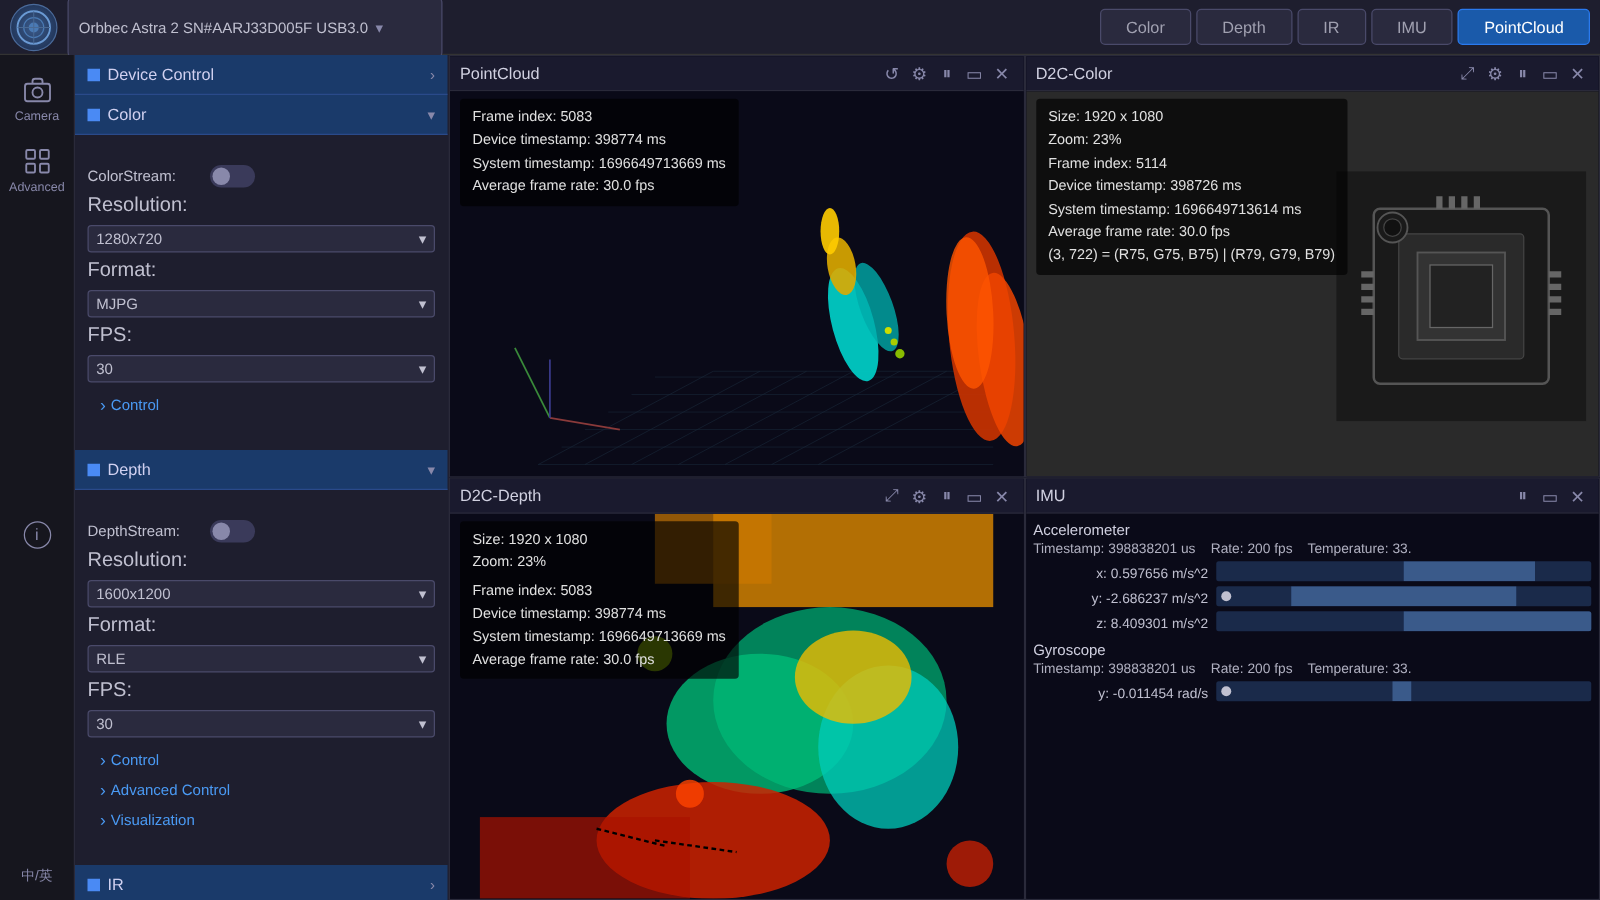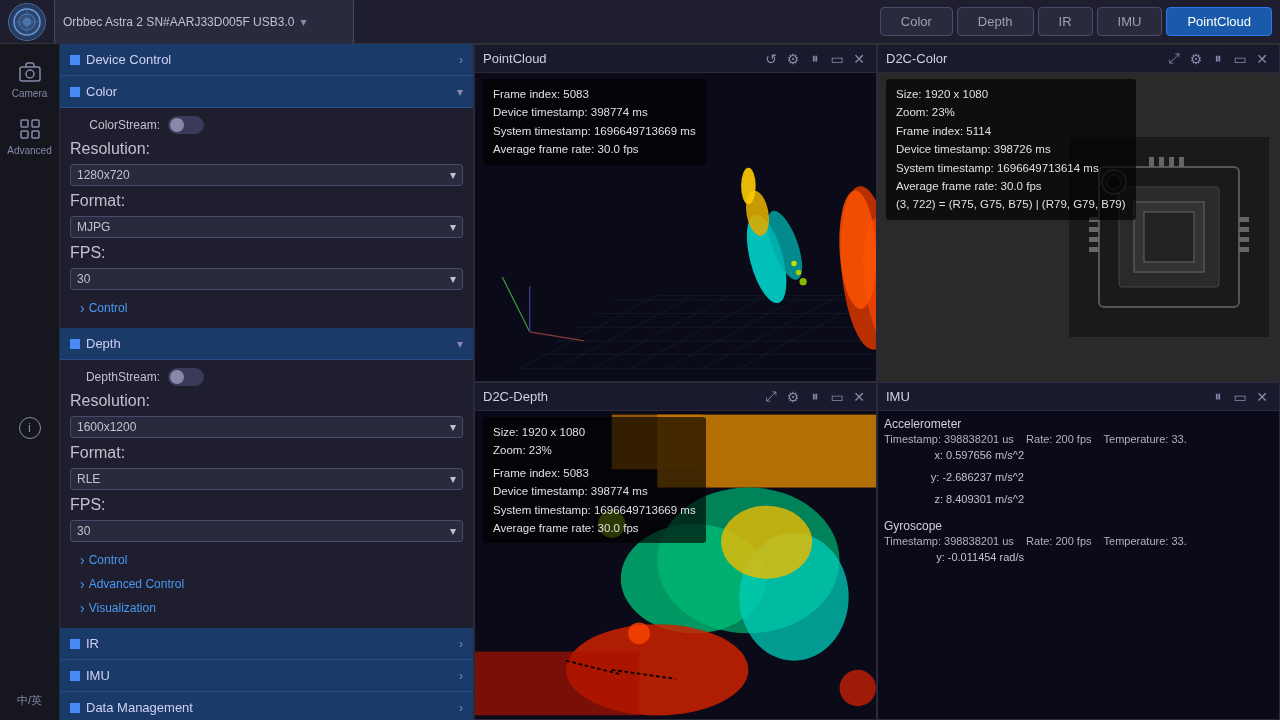--- a/index.html
+++ b/index.html
@@ -94,21 +94,21 @@
       gap: 2px;
     }
     .icon-item .icon-shape {
       width: 28px;
       height: 28px;
       display: flex; align-items: center; justify-content: center;
       font-size: 20px;
     }
     
     #control-panel {
-      width: 414px;
+      width: 299px;
       background: #1e1e2e;
       overflow-y: auto;
       border-right: 1px solid #2a2a3a;
       flex-shrink: 0;
     }
     .section-header {
       display: flex;
       align-items: center;
       padding: 8px 10px;
       background: #1a3a6a;
@@ -127,23 +127,22 @@
       font-size: 13px;
       color: #d0d0f0;
       font-weight: 500;
       flex: 1;
     }
     .section-arrow {
       color: #8888aa;
       font-size: 12px;
     }
     .subsection {
-      padding: 8px 10px;
+      padding: 24px 10px;
       background: #1e1e2e;
-      text-align: right;
     }
     .control-row {
       display: flex;
       align-items: center;
       margin-bottom: 6px;
       gap: 8px;
     }
     .control-label {
       color: #c0c0d0;
       font-size: 12px;
@@ -282,24 +281,23 @@
       font-size: 12px;
       margin-bottom: 2px;
     }
     .imu-meta {
       color: #b0b0c0;
       font-size: 11px;
       margin-bottom: 4px;
     }
     .imu-row {
       display: flex;
-      align-items: flex-start;
+      align-items: flex-end;
       margin-bottom: 4px;
       gap: 6px;
-      flex-direction: column;
     }
     .imu-label {
       color: #c0c0d0;
       font-size: 11px;
       min-width: 140px;
       text-align: right;
     }
     .imu-bar-track {
       flex: 1;
       height: 16px;

